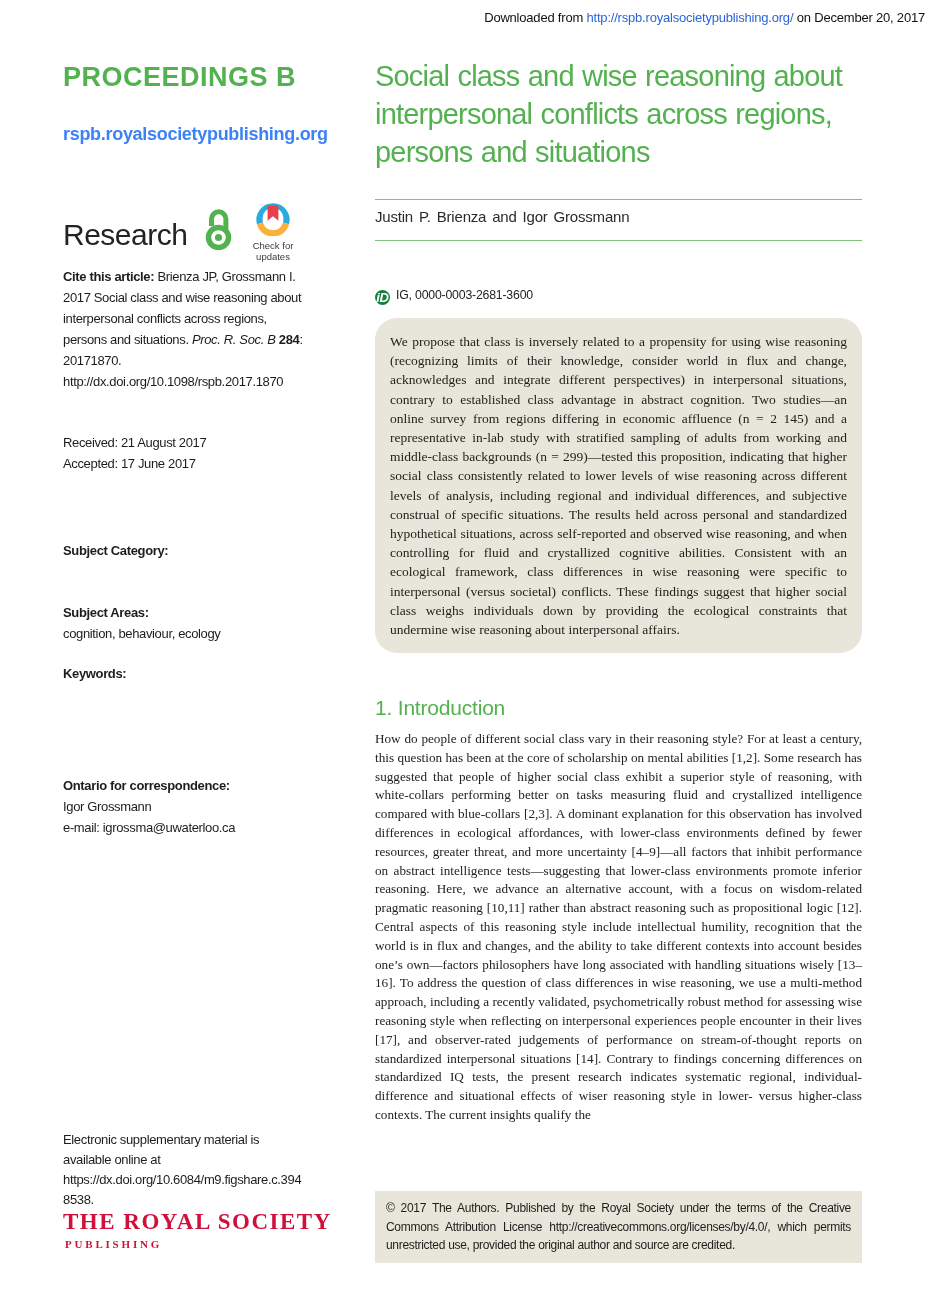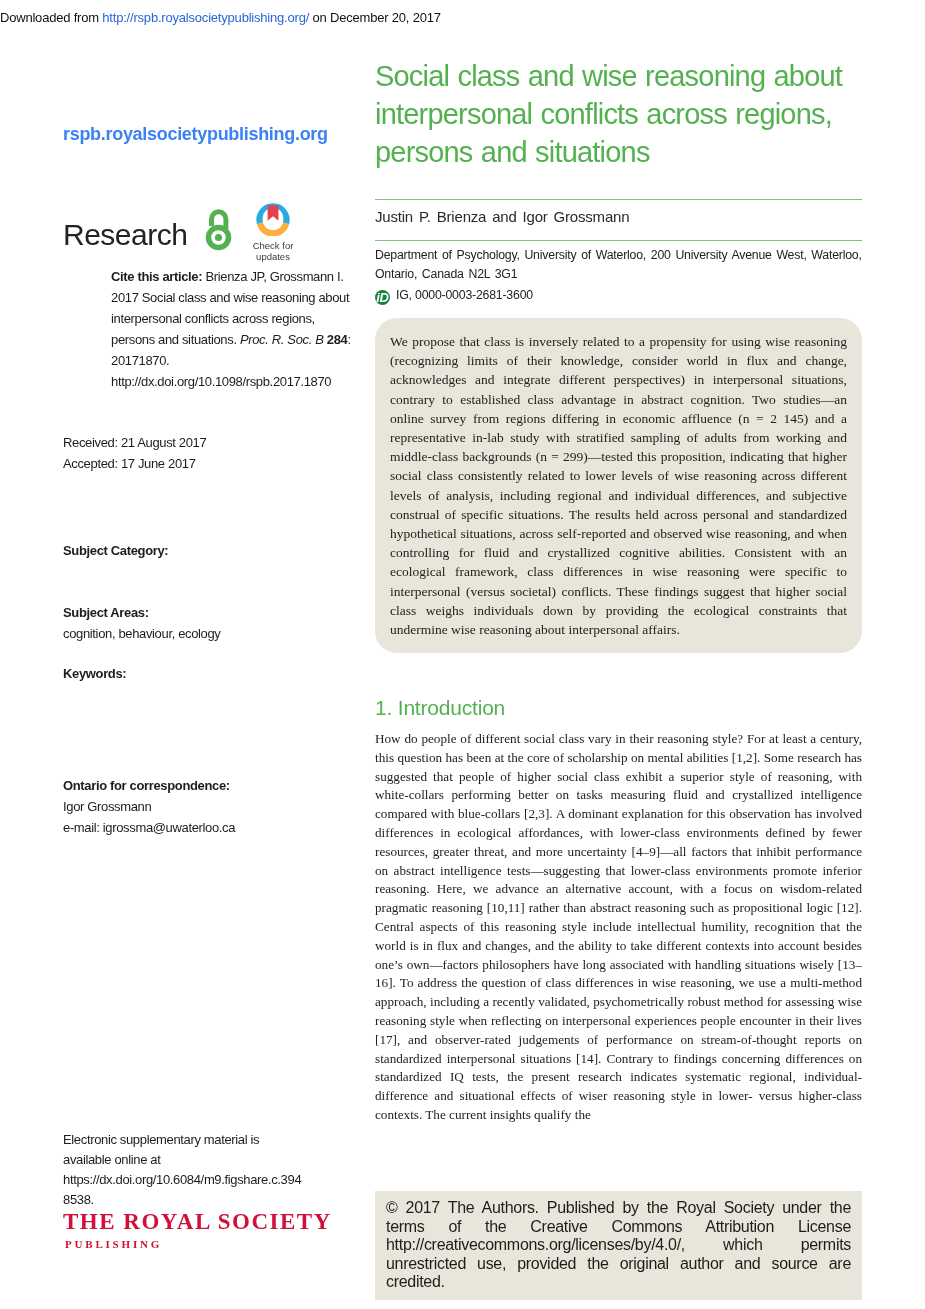--- a/index.html
+++ b/index.html
@@ -1,34 +1,34 @@
 <!DOCTYPE html>
 <html><head>
 <meta charset="utf-8">
 <style>
   html,body{margin:0;padding:0;background:#ffffff;}
   .page{position:relative;width:925px;height:1309px;background:#ffffff;overflow:hidden;
         font-family:"Liberation Sans",sans-serif;color:#1d1d1b;}
   .abs{position:absolute;}
 
   
-  .top-note{top:10px;left:0;width:925px;text-align:left;font-size:13px;letter-spacing:-0.2px;color:#111;}
+  .top-note{top:10px;left:0;width:925px;text-align:right;font-size:13px;letter-spacing:-0.2px;color:#111;}
   .top-note a{color:#2b65d9;text-decoration:none;}
 
   
   .journal-logo{left:63px;top:62px;font-size:27px;font-weight:bold;color:#53b14f;letter-spacing:0.5px;}
   .site-url{left:63px;top:124px;font-size:18px;font-weight:bold;letter-spacing:-0.3px;color:#3b82f6;}
   .research-label{left:63px;top:218px;font-size:30px;letter-spacing:-0.5px;color:#232323;}
   .oa-icon{left:200px;top:202px;}
   .check-badge{left:250px;top:200px;width:46px;text-align:center;cursor:pointer;}
   .check-caption{font-size:9.5px;line-height:10.5px;color:#3a3a3a;margin-top:1px;}
 
   .side-block{font-size:13px;line-height:21px;letter-spacing:-0.35px;color:#1d1d1b;width:245px;}
   .side-block .lbl{font-weight:bold;}
-  .cite-block{left:63px;top:266px;margin-left:48px;}
+  .cite-block{left:63px;top:266px;}
   .cite-block em{font-style:italic;}
   .received{left:63px;top:432px;}
   .accepted{left:63px;top:453px;}
   .subject-category{left:63px;top:540px;}
   .subject-areas{left:63px;top:602px;}
   .keywords{left:63px;top:663px;}
   .correspondence{left:63px;top:775px;}
   .esm{left:63px;top:1130px;line-height:20px;overflow-wrap:anywhere;}
   .royal-logo{left:63px;top:1209px;color:#d0103a;font-family:"Liberation Serif",serif;
               font-weight:bold;font-size:23px;letter-spacing:1.5px;}
@@ -48,32 +48,33 @@
   .orcid-icon{display:inline-block;width:15px;height:15px;border-radius:50%;background:#15803d;
               color:#fff;font-size:13px;font-weight:bold;font-style:italic;text-align:center;
               line-height:15px;vertical-align:-3px;margin-right:6px;}
   .abstract-box{left:375px;top:318px;width:487px;min-height:334px;background:#e8e5da;
                 box-sizing:border-box;padding:14px 15px;border-radius:22px;}
   .serif-body{font-family:"Liberation Serif",serif;color:#22221f;text-align:justify;}
   .abstract-text{font-size:13.5px;line-height:19.2px;}
   .intro-heading{left:375px;top:696px;font-size:21px;color:#53b14f;letter-spacing:-0.2px;}
   .intro-text{left:375px;top:730px;width:487px;font-size:13.2px;line-height:18.8px;}
   .license-box{left:375px;top:1191px;width:487px;background:#e8e5da;box-sizing:border-box;
-               padding:8px 11px;font-size:16px;line-height:18.5px;letter-spacing:-0.3px;
+               padding:8px 11px;font-size:12px;line-height:18.5px;letter-spacing:-0.3px;
                text-align:justify;color:#1d1d1b;}
 </style>
 </head>
 <body>
 
 <div class="page">
 
   <div class="abs top-note">
     <span>Downloaded from </span><a href="#">http://rspb.royalsocietypublishing.org/</a><span> on December 20, 2017</span>
   </div>
 
+  <div class="abs journal-logo">PROCEEDINGS B</div>
   <div class="abs site-url">rspb.royalsocietypublishing.org</div>
 
   <div class="abs research-label">Research</div>
 
   <div class="abs oa-icon">
     <svg width="37" height="49" viewBox="0 0 37 49">
       <path d="M11.5 24 V17 A7.2 7.2 0 0 1 25.9 17 V27" fill="none" stroke="#53b14f" stroke-width="5"></path>
       <circle cx="18.5" cy="35.5" r="10" fill="none" stroke="#53b14f" stroke-width="5.5"></circle>
       <circle cx="18.5" cy="35.5" r="3.6" fill="#53b14f"></circle>
     </svg>
@@ -127,21 +128,20 @@
 
   <div class="abs royal-logo">THE ROYAL SOCIETY</div>
   <div class="abs royal-sub">PUBLISHING</div>
 
   <div class="abs article-title">Social class and wise reasoning about interpersonal conflicts across regions, persons and situations</div>
 
   <div class="abs rule rule-1"></div>
   <div class="abs authors">Justin P. Brienza and Igor Grossmann</div>
   <div class="abs rule rule-2"></div>
 
-  <div class="abs affiliation">Department of Psychology, University of Waterloo, 200 University Avenue West, Waterloo, Ontario, Canada N2L 3G1</div>
 
   <div class="abs orcid-row">
     <span class="orcid-icon">iD</span><span>IG, 0000-0003-2681-3600</span>
   </div>
 
   <div class="abs abstract-box">
     <div class="serif-body abstract-text">We propose that class is inversely related to a propensity for using wise reasoning (recognizing limits of their knowledge, consider world in flux and change, acknowledges and integrate different perspectives) in interpersonal situations, contrary to established class advantage in abstract cognition. Two studies—an online survey from regions differing in economic affluence (n = 2 145) and a representative in-lab study with stratified sampling of adults from working and middle-class backgrounds (n = 299)—tested this proposition, indicating that higher social class consistently related to lower levels of wise reasoning across different levels of analysis, including regional and individual differences, and subjective construal of specific situations. The results held across personal and standardized hypothetical situations, across self-reported and observed wise reasoning, and when controlling for fluid and crystallized cognitive abilities. Consistent with an ecological framework, class differences in wise reasoning were specific to interpersonal (versus societal) conflicts. These findings suggest that higher social class weighs individuals down by providing the ecological constraints that undermine wise reasoning about interpersonal affairs.</div>
   </div>
 
   <div class="abs intro-heading">1. Introduction</div>

